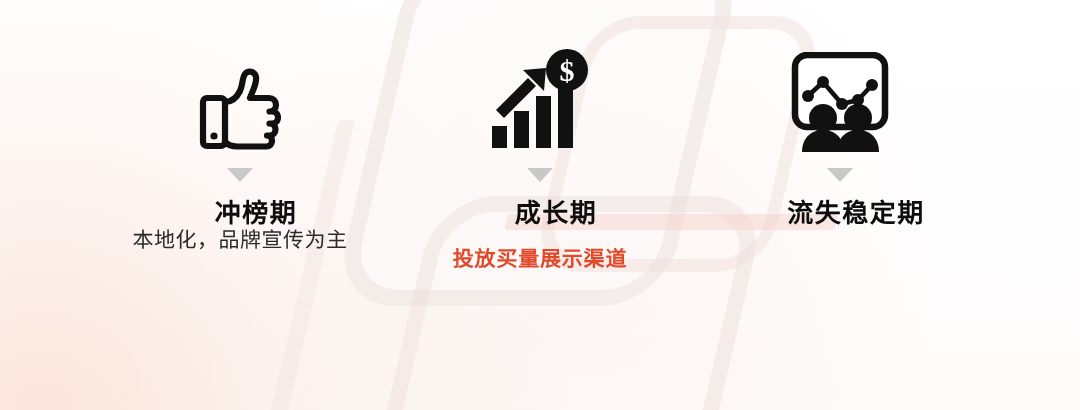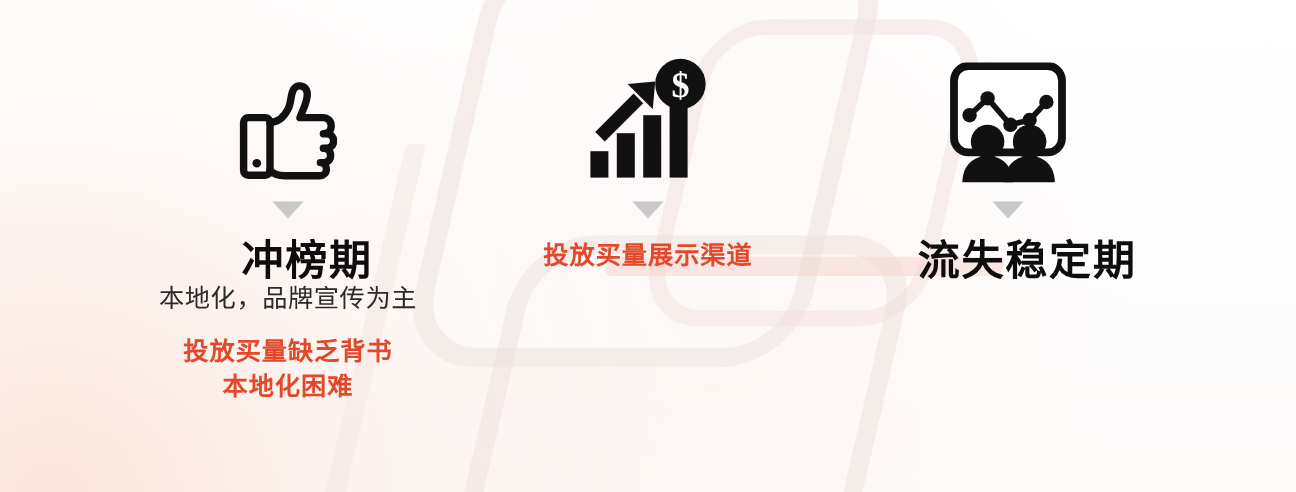--- a/index.html
+++ b/index.html
@@ -125,21 +125,21 @@
     width: 0;
     height: 0;
     border-left: 13px solid transparent;
     border-right: 13px solid transparent;
     border-top: 14px solid #c8c8c8;
   }
 
   
   .stage-title {
     margin-top: 17px;
-    font-size: 35px;
+    font-size: 26px;
     line-height: 1.08;
     font-weight: 700;
     color: #0d0d0d;
     letter-spacing: 1.5px;
     white-space: nowrap;
     margin-left: 32px;
   }
   .stage-sub {
     margin-top: 1px;
     font-size: 21px;
@@ -186,24 +186,20 @@
             <path d="M26 36 C33 36 38 31 41 25 C44 19 43 12 46 8 C49 4 56 5 57 11 C58 18 53 26 51 32 L70 32 C74 32 77 35 77 39 C77 43 74 45.5 70.5 45.5 L73 45.5 C76.6 45.5 79 48 79 51.5 C79 55 76.6 57.5 73 57.5 L70.5 57.5 C74 57.5 76.5 60 76.5 63.5 C76.5 67 74 69.5 70.5 69.5 L68 69.5 C71 69.5 73 72 73 75 C73 78.2 70.6 80.5 67.4 80.5 L38 80.5 C32 80.5 28 78 26 76"></path>
           </g>
           <circle cx="15" cy="70" r="3.6" fill="#111111"></circle>
         </svg>
       </div>
 
       <div class="caret"></div>
 
       <div class="stage-title">冲榜期</div>
       <div class="stage-sub">本地化，品牌宣传为主</div>
-      <div class="stage-pain">
-        <span class="pain-line">投放买量缺乏背书</span>
-        <span class="pain-line">本地化困难</span>
-      </div>
     </div>
 
     <div class="column col-2">
 
       <div class="icon-wrap">
         <svg width="100" height="104" viewBox="0 0 100 104" aria-hidden="true">
 
           <g>
             <circle cx="77" cy="22" r="21" fill="#111111"></circle>
             <text x="77" y="33" text-anchor="middle" font-family="'Liberation Serif', serif" font-size="30" font-weight="700" fill="#ffffff">$</text>
@@ -218,20 +214,21 @@
 
           <g fill="#111111">
             <path d="M6 62 L14 70 L46 38 L38 30 Z"></path>
             <path d="M33 22 L56 20 L54 43 Z"></path>
           </g>
         </svg>
       </div>
 
       <div class="caret"></div>
 
+      <div class="stage-title">成长期</div>
       <div class="stage-pain">
         <span class="pain-line">投放买量展示渠道</span>
       </div>
     </div>
 
     <div class="column col-3">
 
       <div class="icon-wrap">
         <svg width="100" height="100" viewBox="0 0 100 100" aria-hidden="true">
 

